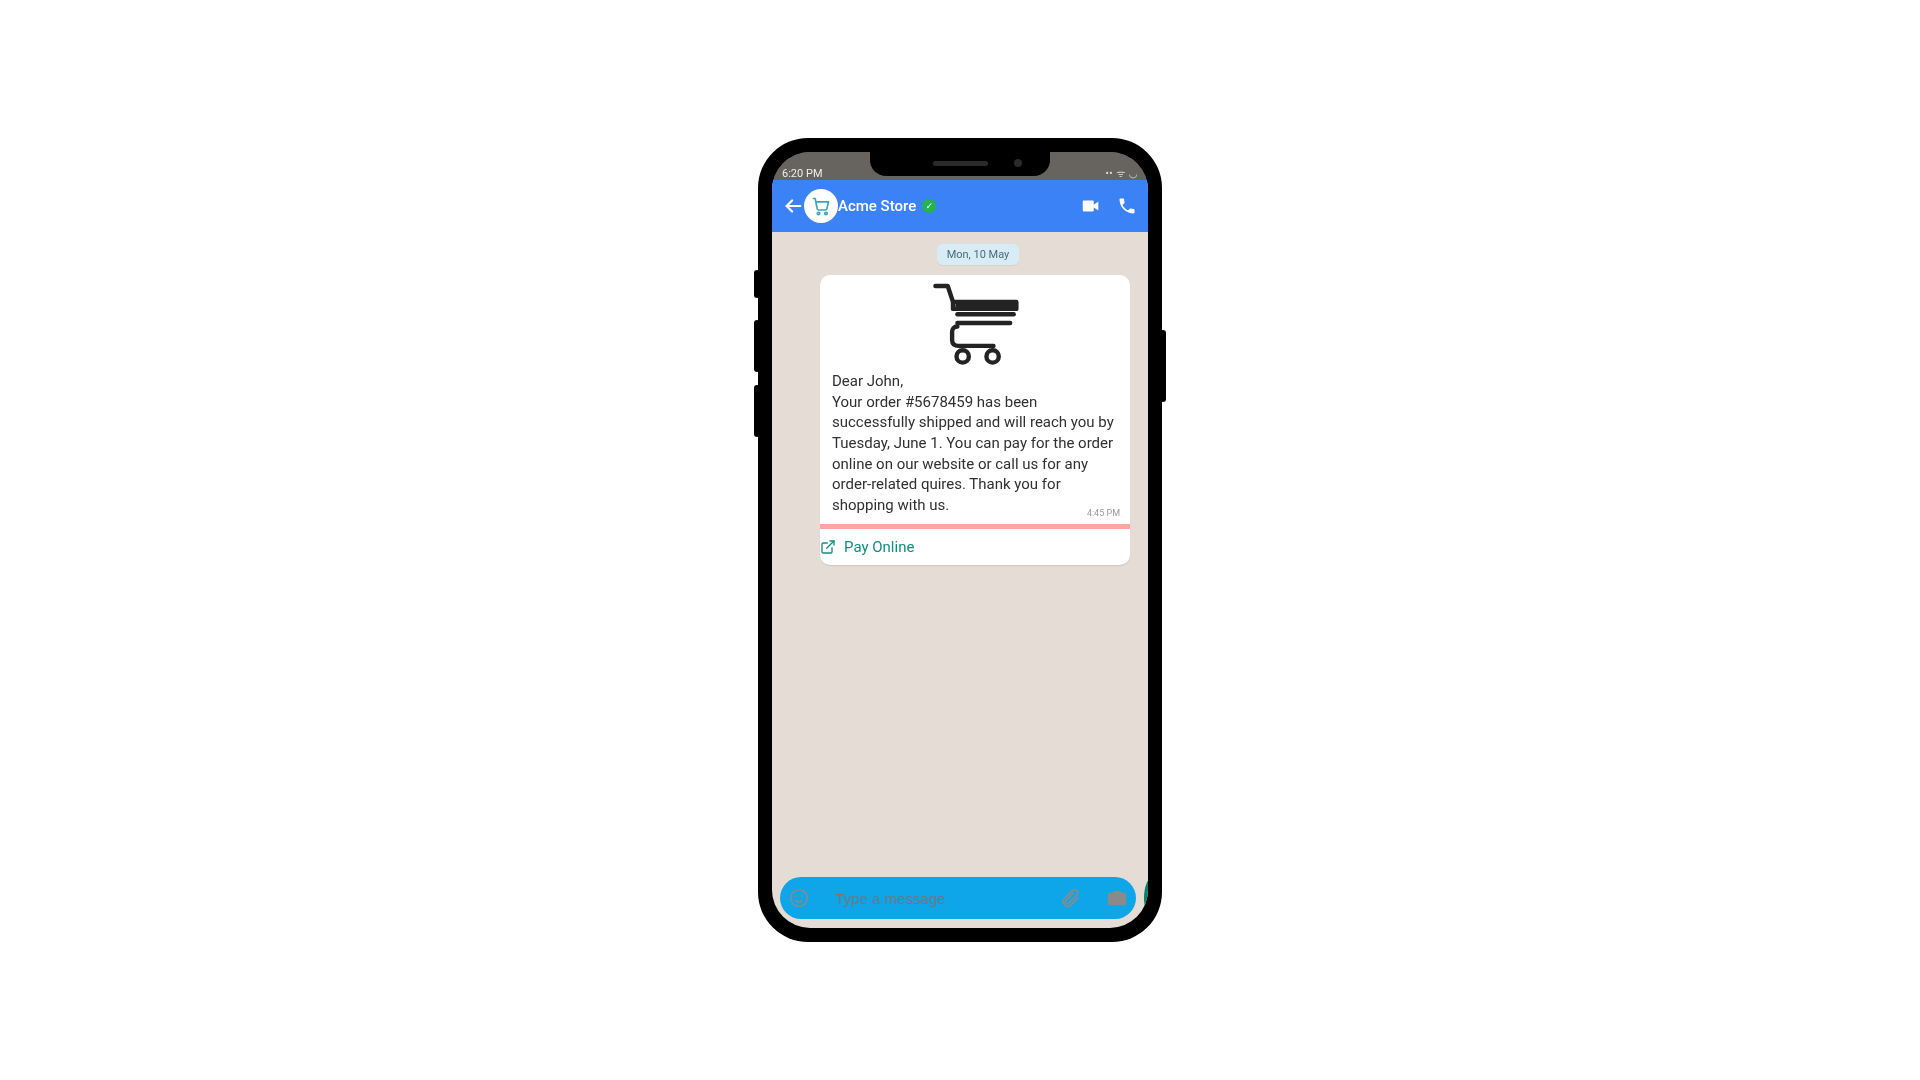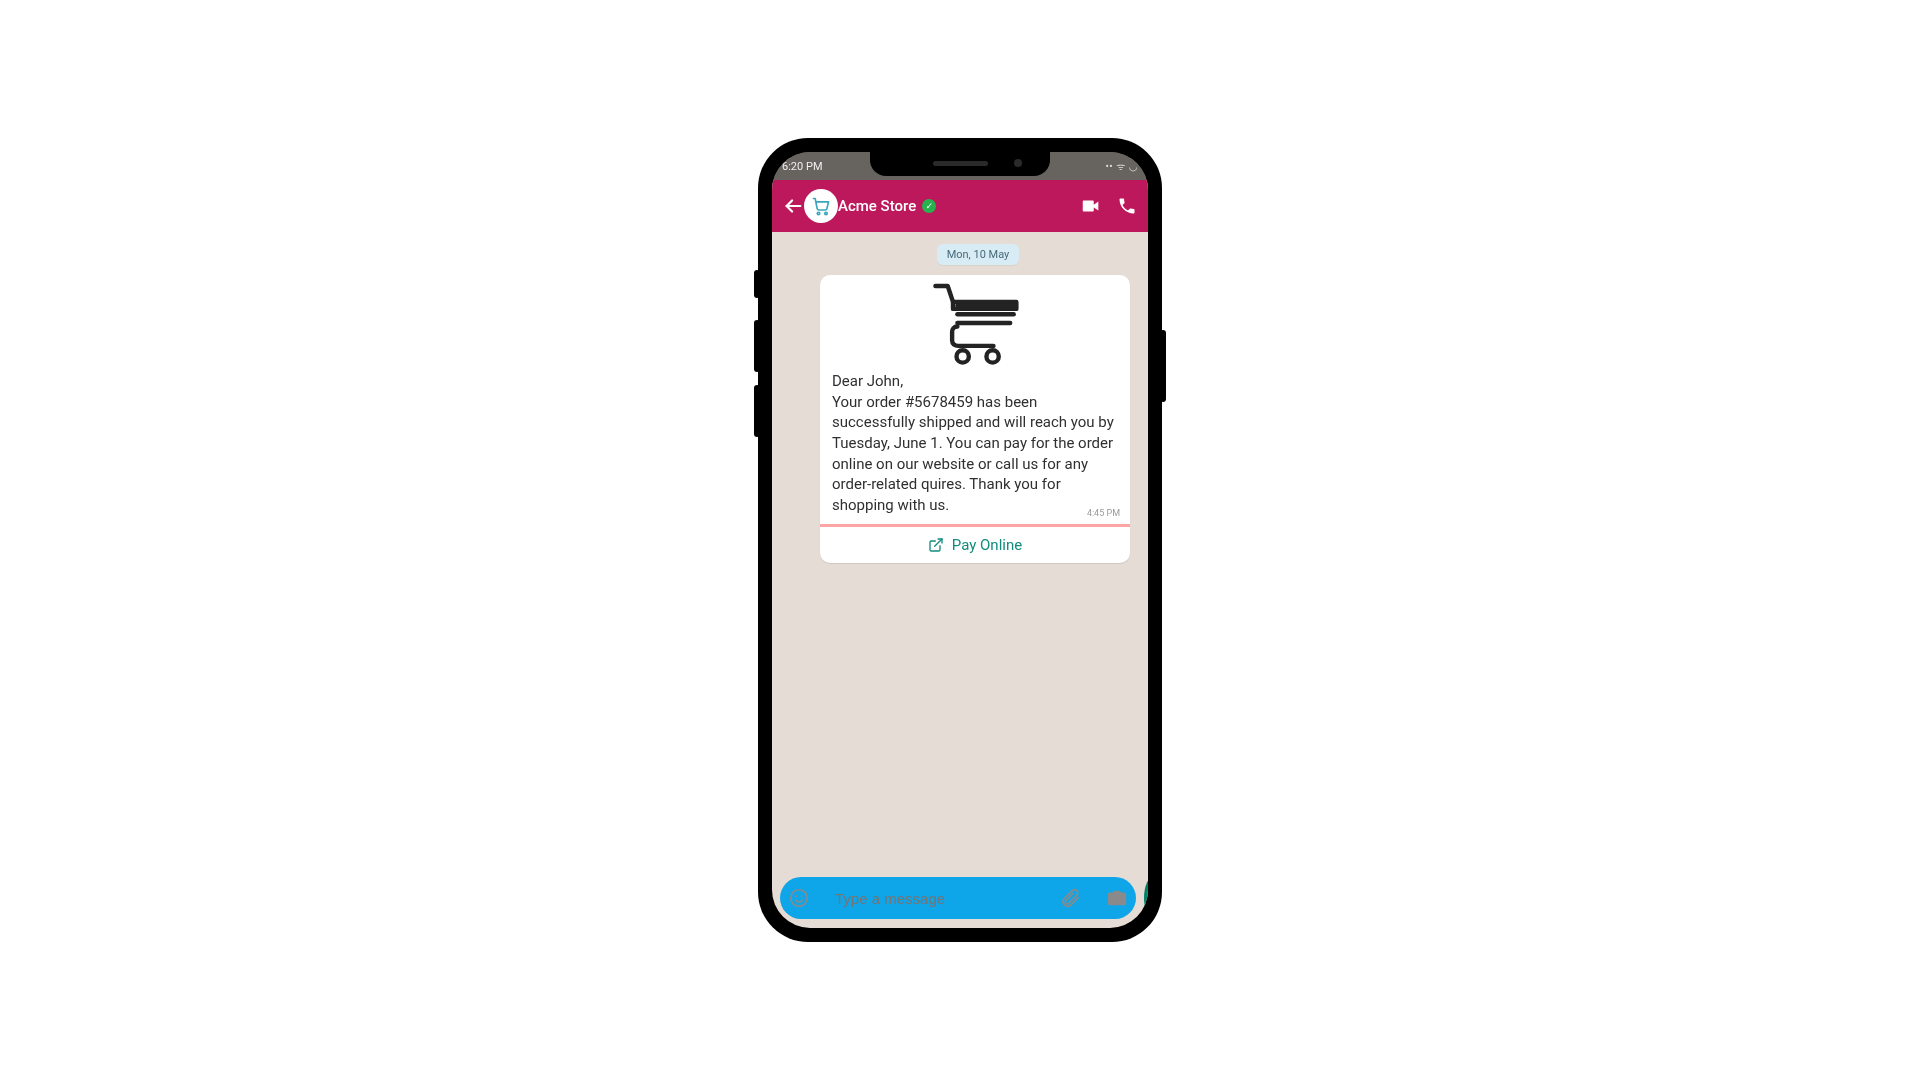--- a/index.html
+++ b/index.html
@@ -57,29 +57,29 @@
     position: relative;
     display:flex;
     flex-direction:column;
   }
   
   .status-bar {
     height: 28px;
     background: rgba(0,0,0,0.55);
     color: #eee;
     display:flex;
-    align-items:center;
+    align-items:flex-end;
     justify-content:space-between;
     font-size:11px;
     padding: 0 10px;
   }
   .status-right { display:flex; gap:6px; align-items:center; font-size:10px; letter-spacing:.5px; color:#ddd; }
   
   .wa-header {
-    background:#be185d;
+    background:#3b82f6;
     height:52px;
     display:flex;
     align-items:center;
     padding:0 10px;
     color:#fff;
   }
   .wa-header .back { font-size:20px; }
   .avatar {
     width:34px;height:34px;border-radius:50%;
     background:#fff; display:flex; align-items:center; justify-content:center;
@@ -138,22 +138,22 @@
     font-size:15px;
     line-height:1.38;
     color:#303030;
     position:relative;
   }
   .msg-time {
     position:absolute; right:10px; bottom:4px;
     font-size:9px; color:#9a9a9a;
   }
   .msg-actions {
-    border-top:3px solid #fca5a5;
-    display:flex; flex-direction:column;
+    border-top:5px solid #fca5a5;
+    display:flex; flex-direction:row;
   }
   .msg-action {
     display:flex;align-items:center;justify-content:center;gap:8px;
     color:#128c7e; font-size:15px;
     padding:9px 0;
   }
   .msg-action + .msg-action { border-top:1px solid #f2f4f4; }
   
   .input-bar {
     padding:8px;

